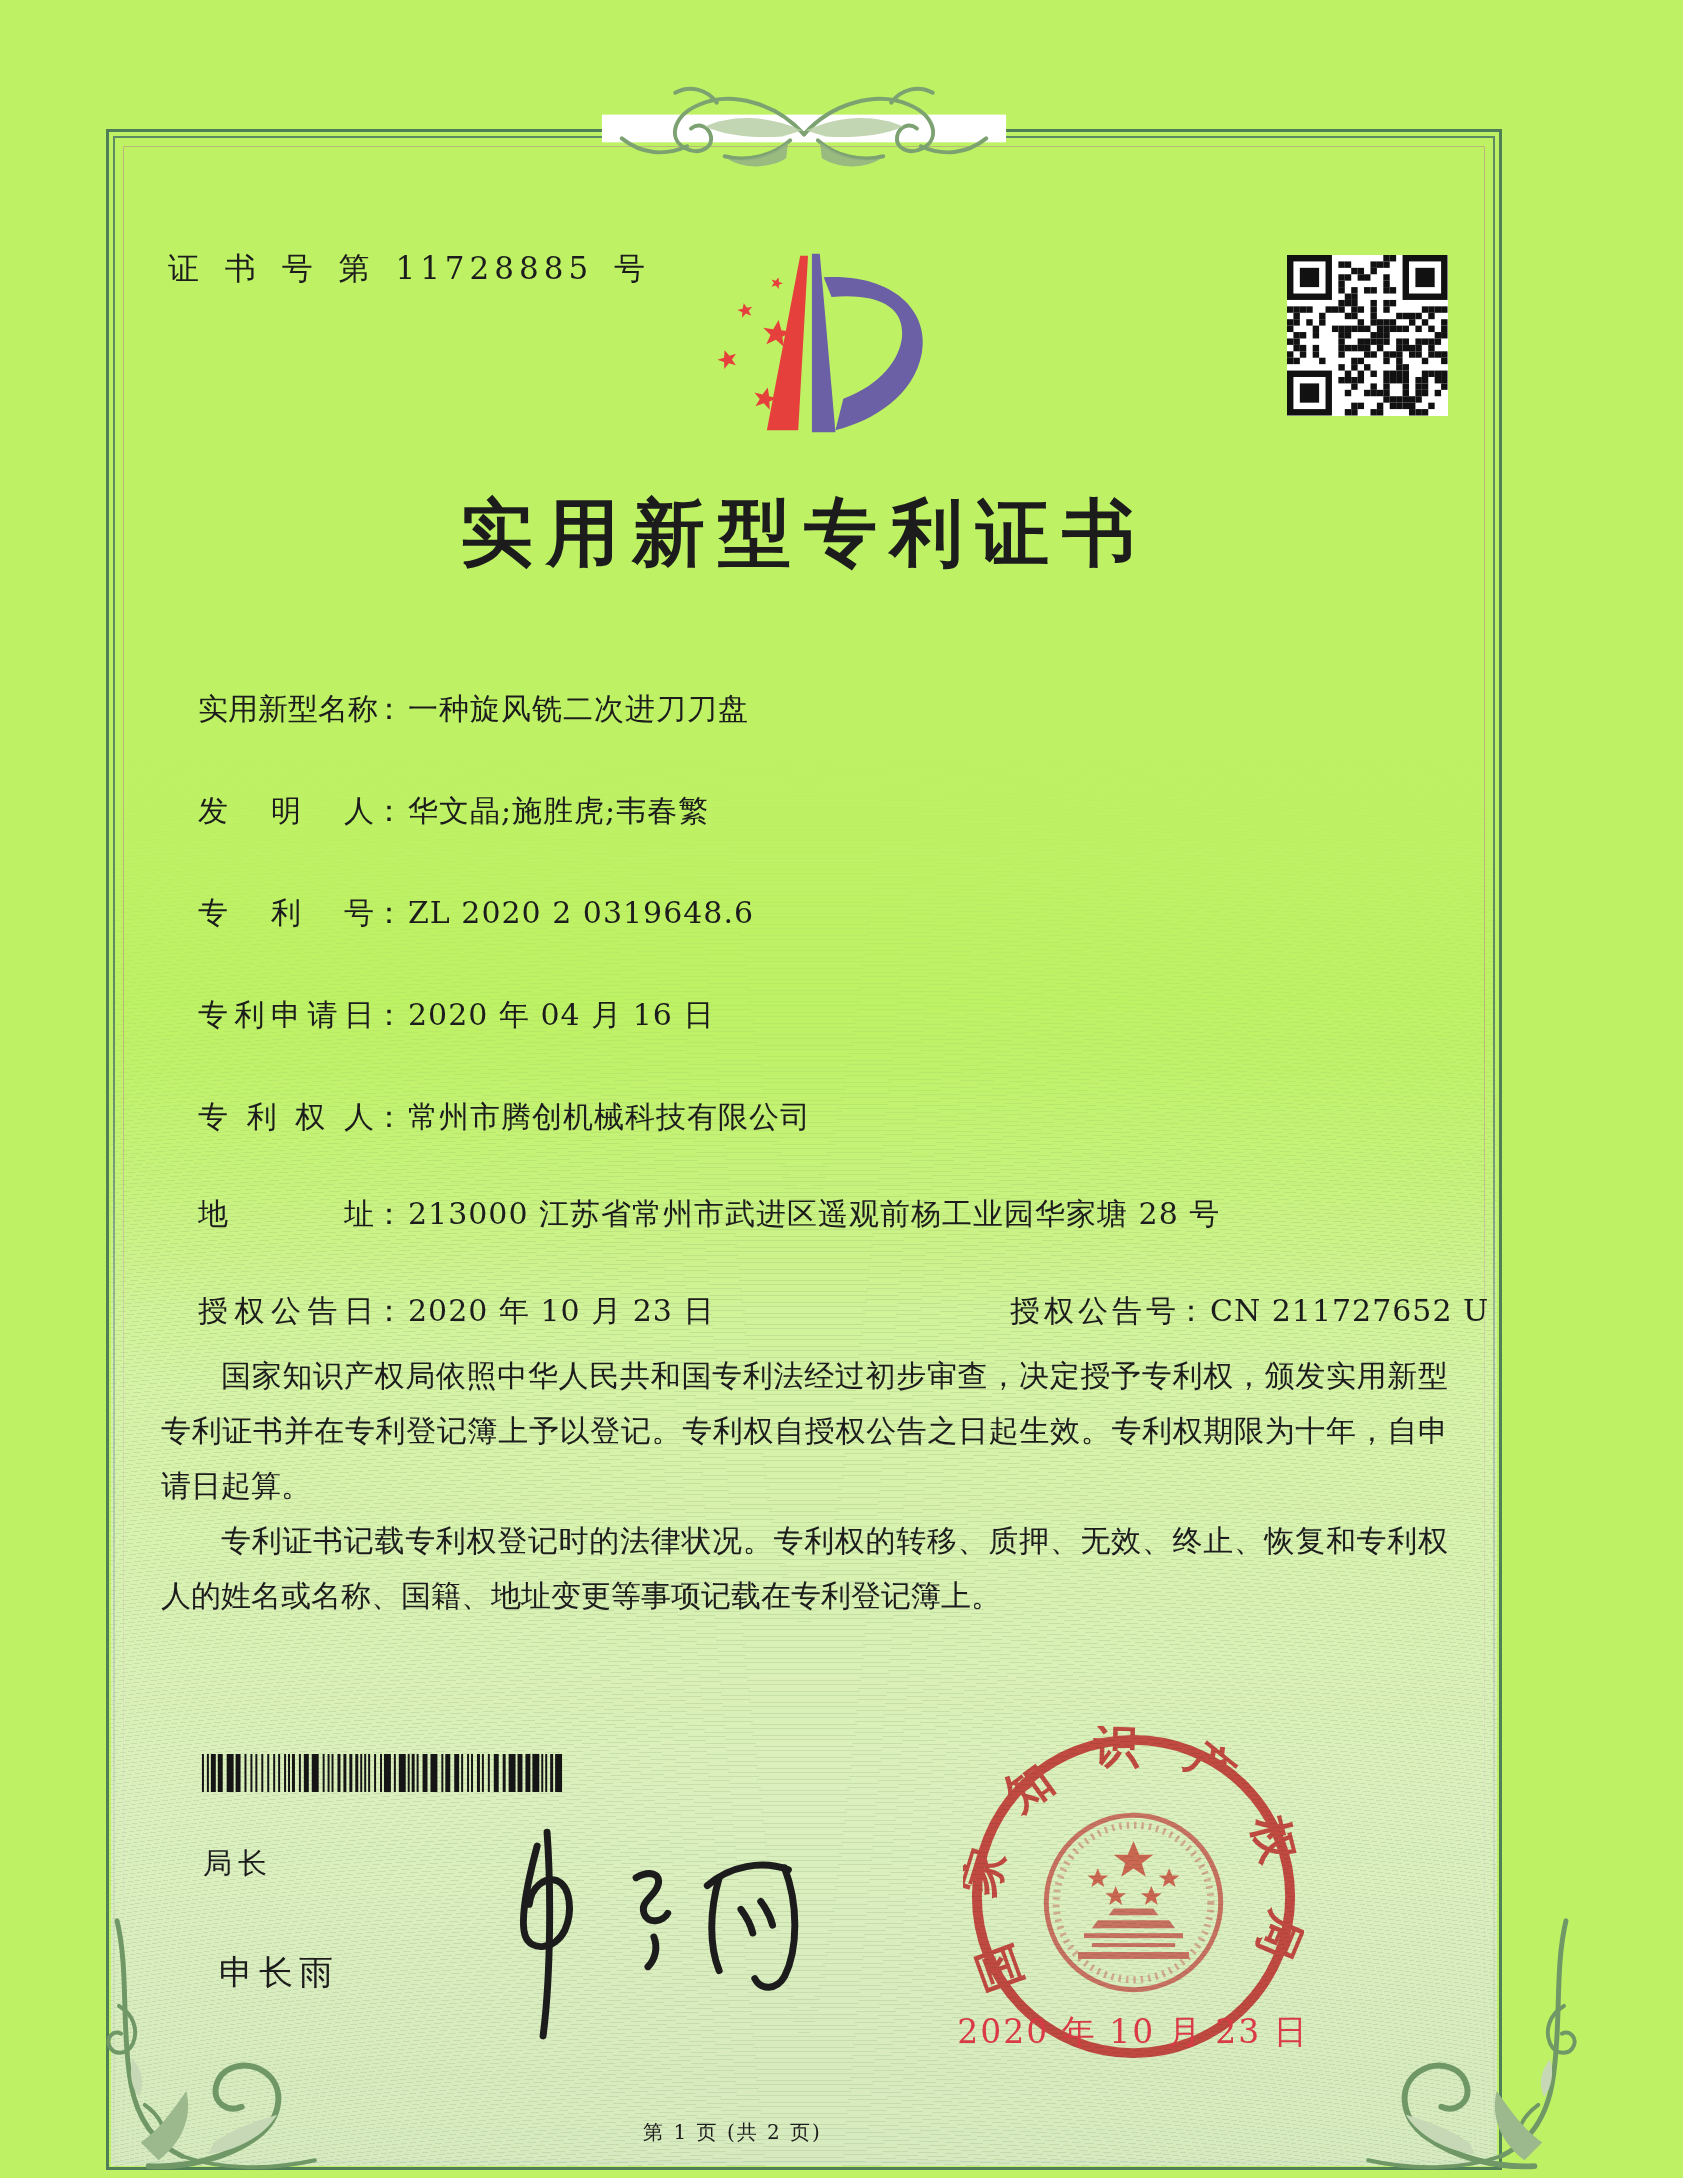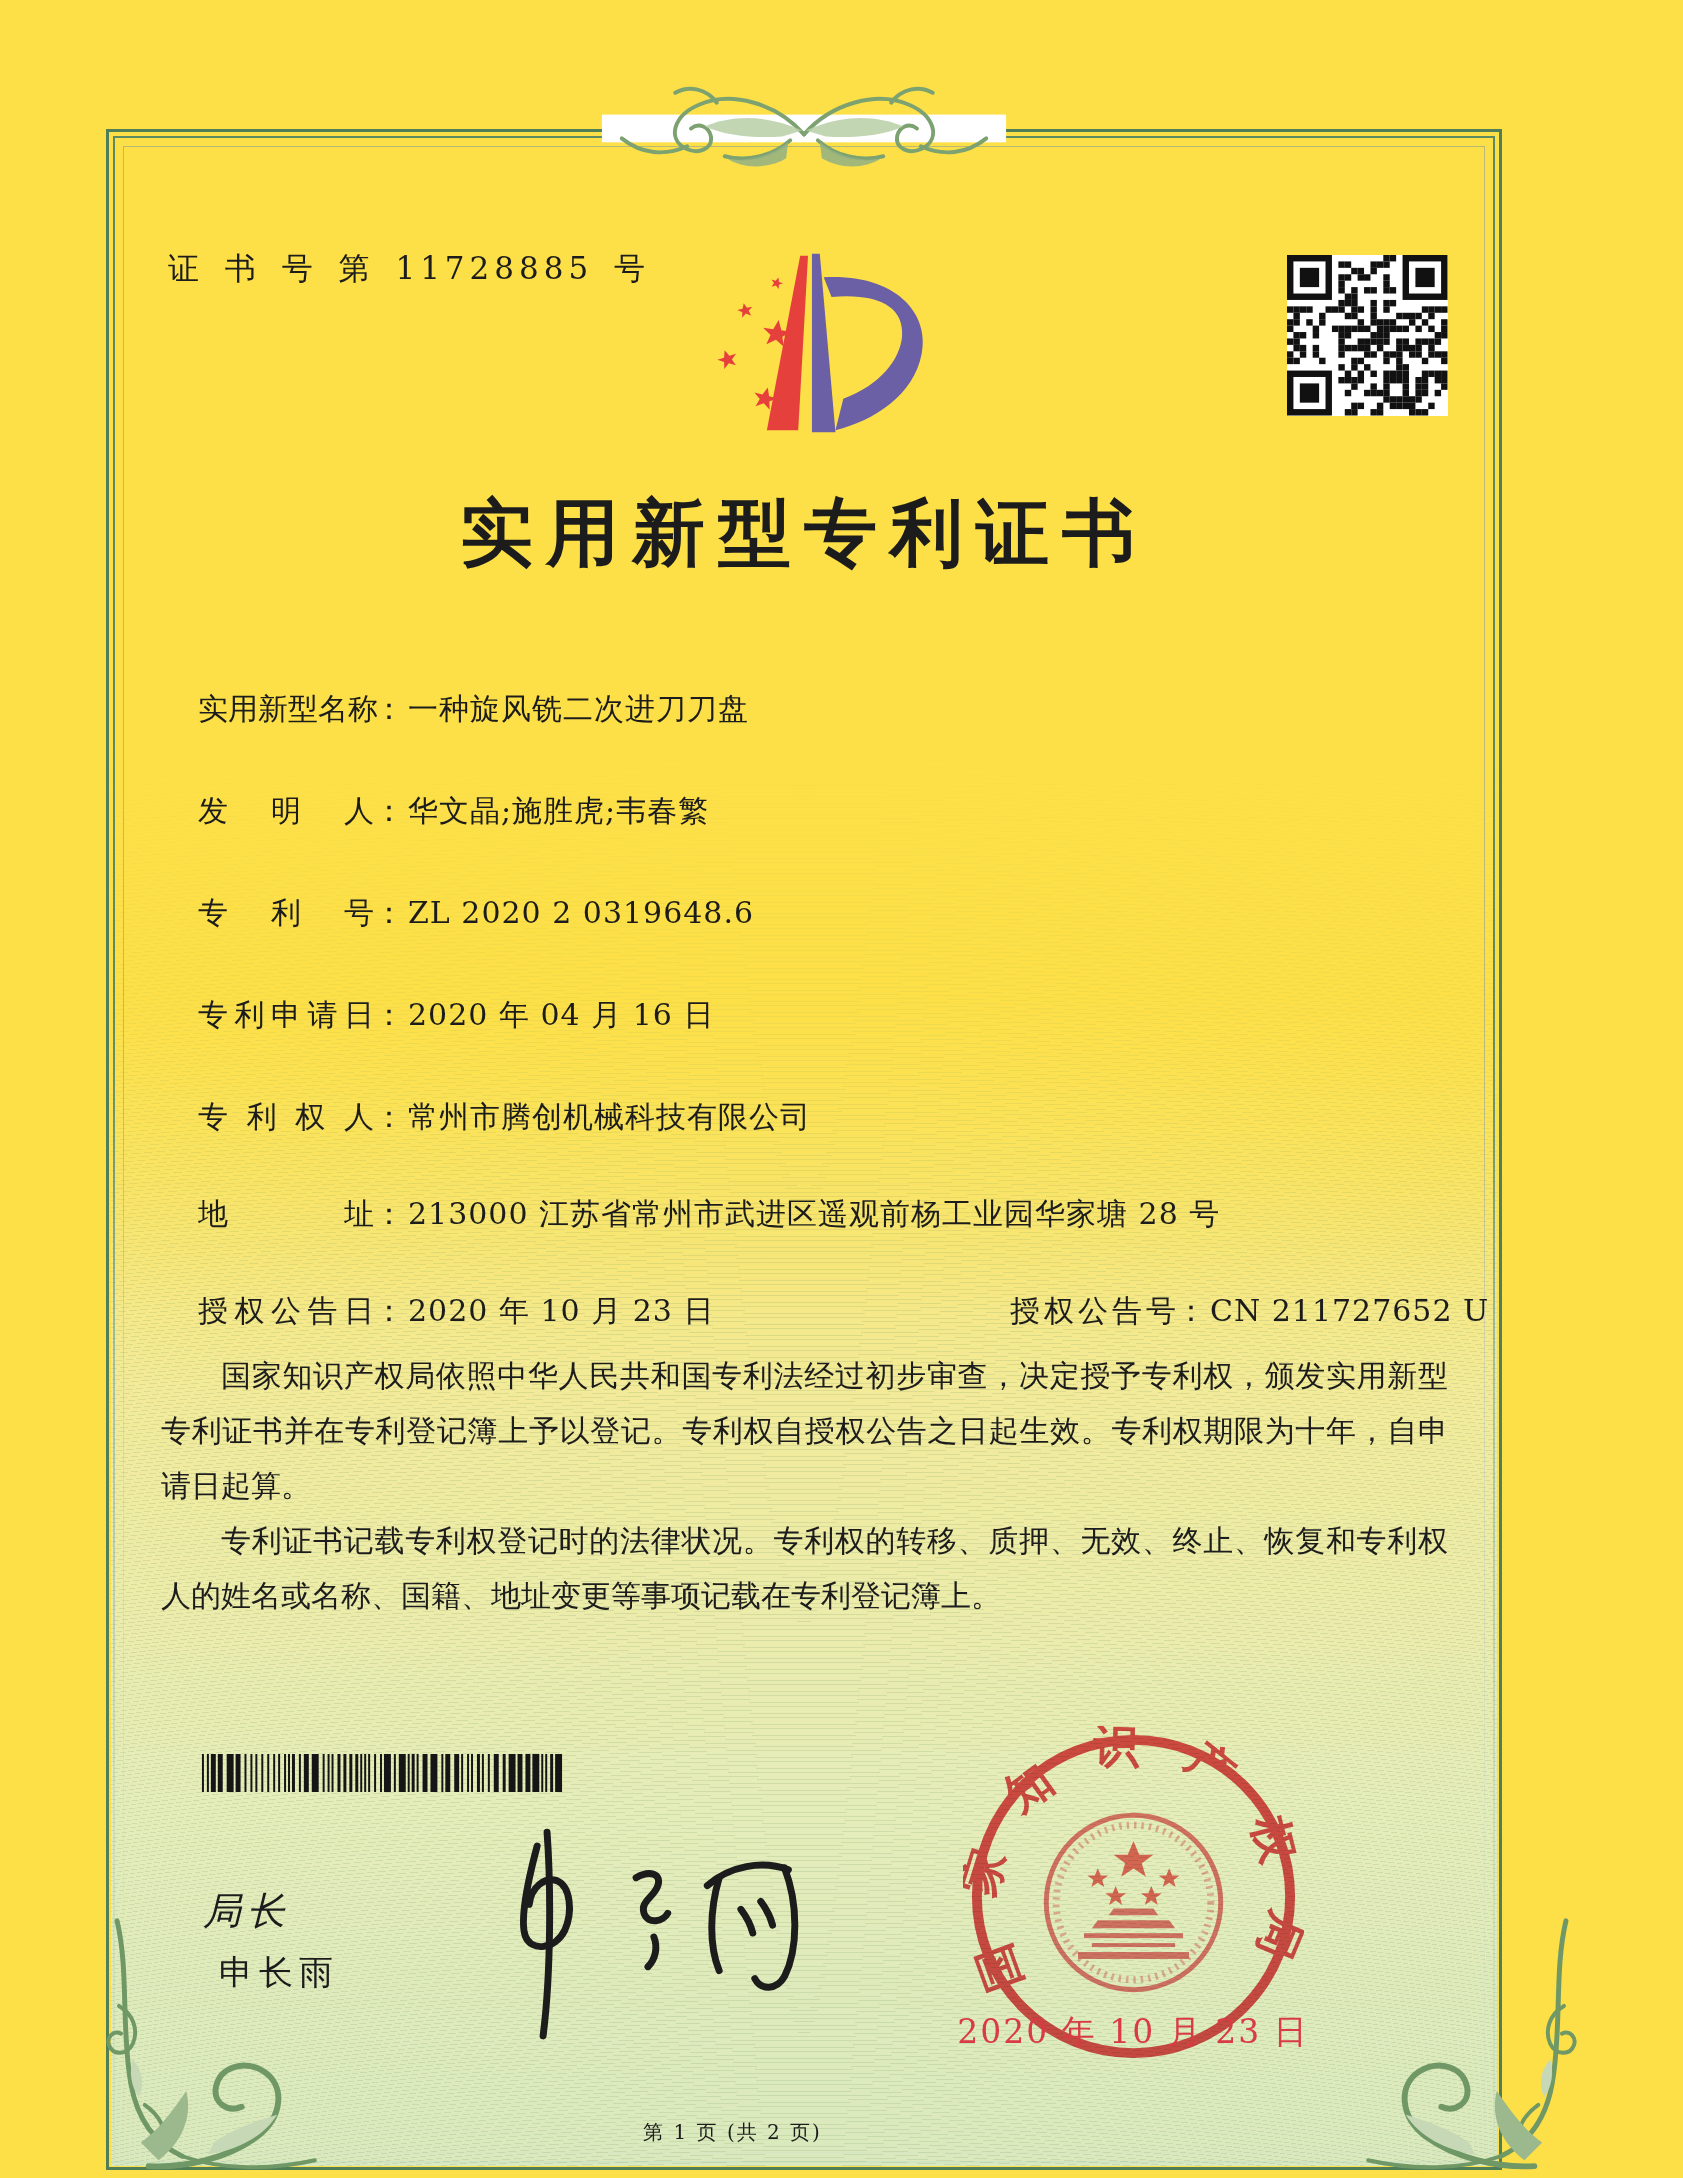--- a/index.html
+++ b/index.html
@@ -1,16 +1,16 @@
 <!DOCTYPE html>
 <html><head>
 <meta charset="utf-8">
 <style>
   html,body{margin:0;padding:0;background:#ffffff;}
-  .page{position:relative;width:1683px;height:2178px;background:#fde047;overflow:hidden;
+  .page{position:relative;width:1683px;height:2178px;background:#bef264;overflow:hidden;
         font-family:"DejaVu Serif","Liberation Serif",serif;color:#1c1c1c;}
 
   
   .frame{position:absolute;left:106px;top:129px;width:1396px;height:2041px;
          border:3px solid #4f7e57;box-sizing:border-box;}
   .frame .inner1{position:absolute;left:4px;top:4px;right:4px;bottom:4px;border:2px solid #5c8a63;}
   .frame .inner2{position:absolute;left:14px;top:14px;right:14px;bottom:14px;border:1px solid #b9b878;}
 
   
   .guilloche{position:absolute;left:111px;top:134px;width:1386px;height:2032px;pointer-events:none;
@@ -43,21 +43,21 @@
   .grant-no{position:absolute;left:812px;top:0;display:flex;align-items:baseline;}
   .grant-no .flabel{width:166px;}
 
   
   .body-text{position:absolute;left:161px;top:1348px;width:1287px;font-size:30px;line-height:55px;
              text-align:justify;}
   .body-text p{margin:0;text-indent:2em;}
 
   
   .barcode{position:absolute;left:198px;top:1754px;width:368px;height:38px;}
-  .signer-title{position:absolute;left:203px;top:1886px;font-size:38px;letter-spacing:6px;font-style:italic;}
+  .signer-title{position:absolute;left:203px;top:1844px;font-size:29px;letter-spacing:6px;}
   .signer-name{position:absolute;left:203px;top:1950px;font-size:34px;letter-spacing:6px;margin-left:16px;}
   .signature{position:absolute;left:460px;top:1824px;width:366px;height:228px;}
 
   .seal{position:absolute;left:963px;top:1726px;width:341px;height:341px;mix-blend-mode:multiply;}
   .seal-date{position:absolute;left:945px;top:2010px;width:376px;text-align:center;
              font-size:33px;color:#d93a45;letter-spacing:2px;white-space:nowrap;}
 
   .footer{position:absolute;left:584px;top:2119px;width:297px;text-align:center;font-size:20px;
           letter-spacing:2px;}
 </style>

